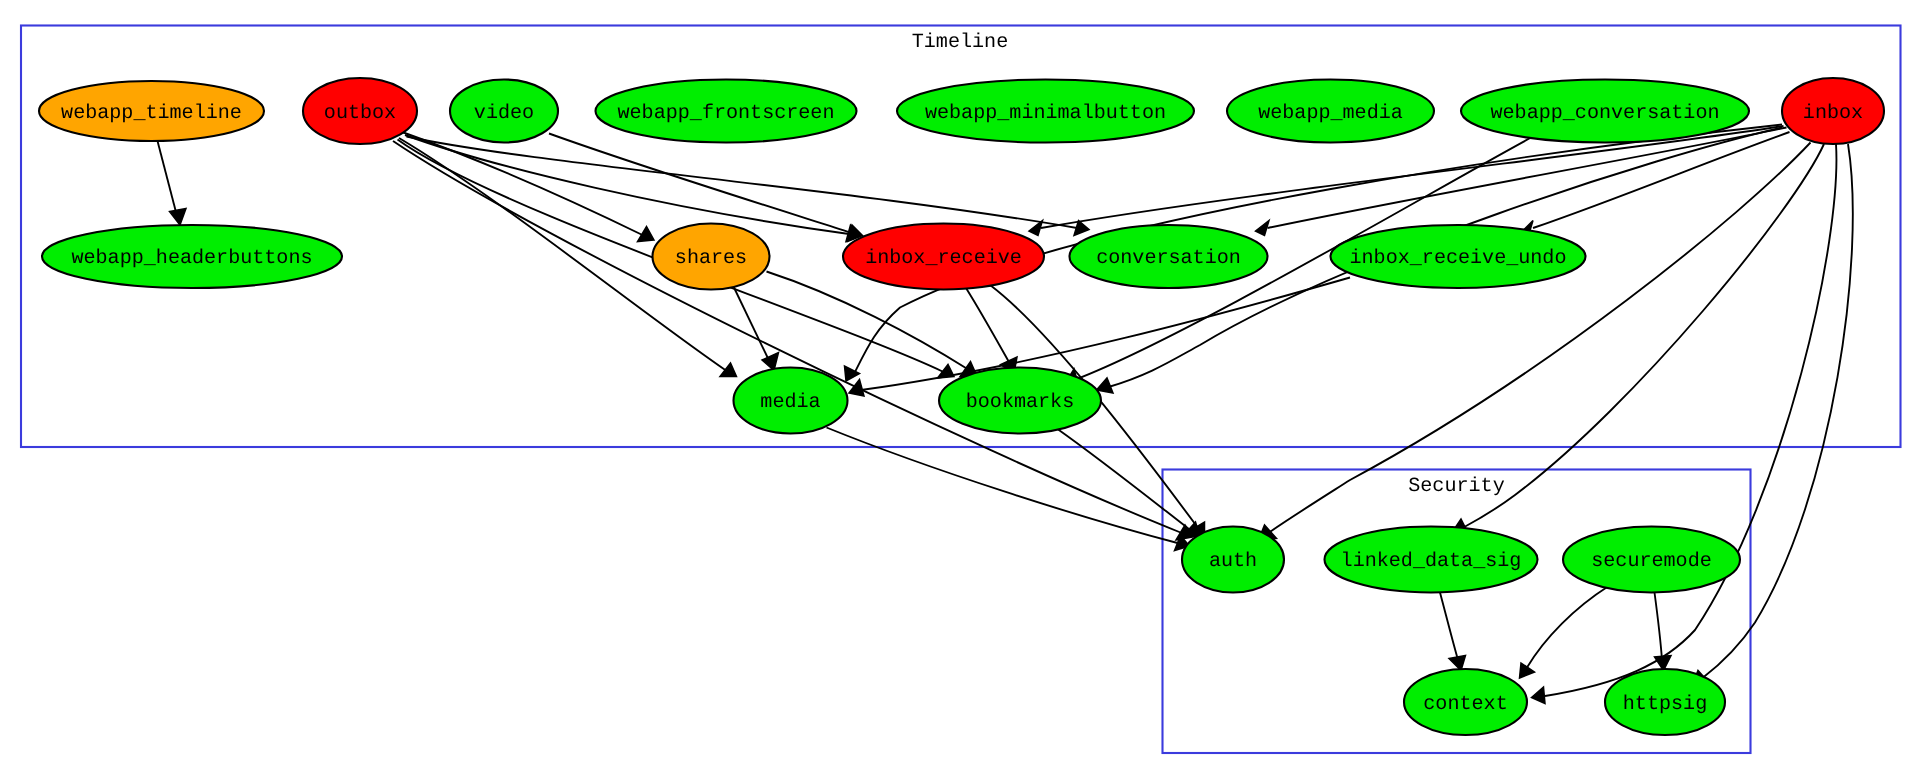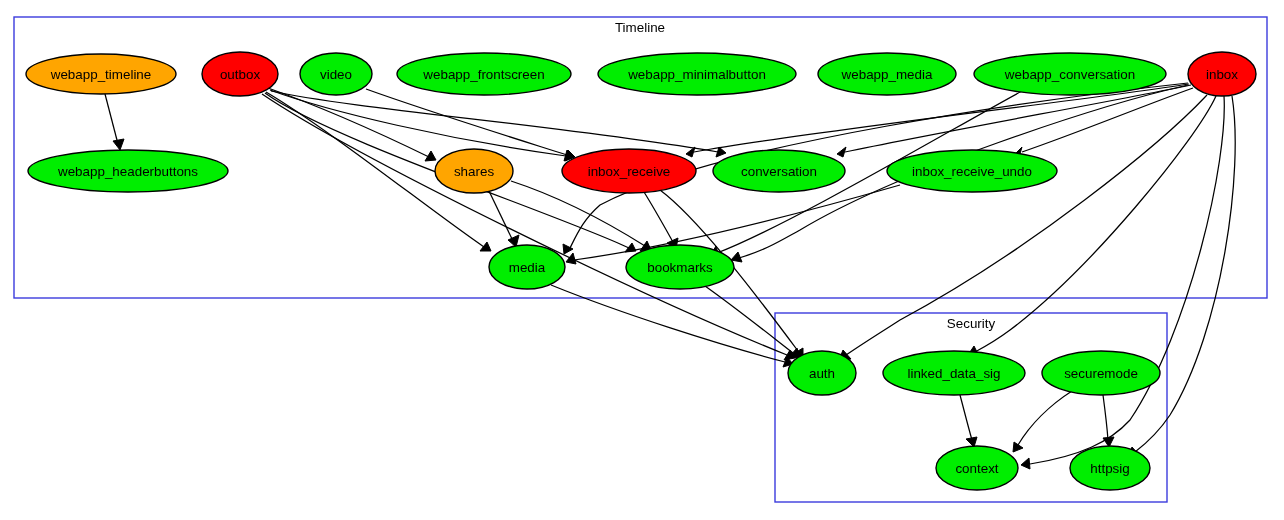--- a/index.html
+++ b/index.html
@@ -1,17 +1,17 @@
 <!DOCTYPE html>
 <html><head>
 <meta charset="utf-8">
 <style>
   html,body{margin:0;padding:0;background:#ffffff;}
   #stage{position:relative;width:1284px;height:520px;background:#ffffff;
-         font-family:Liberation Sans, sans-serif;overflow:hidden;}
+         font-family:Liberation Mono, monospace;overflow:hidden;}
   #stage svg{position:absolute;left:0;top:0;}
   .node-label{font-size:13.4px;fill:#000000;dominant-baseline:middle;text-anchor:middle;}
   .cluster-label{font-size:13.4px;fill:#000000;text-anchor:middle;dominant-baseline:middle;}
   .cluster-box{fill:none;stroke:#3b3bdd;stroke-width:1.4px;}
   .edge-path{fill:none;stroke:#000000;stroke-width:1.25px;}
   .arrow-head{fill:#000000;stroke:#000000;stroke-width:1px;}
   .node-ellipse{stroke:#000000;stroke-width:1.4px;}
 </style>
 </head>
 <body>

